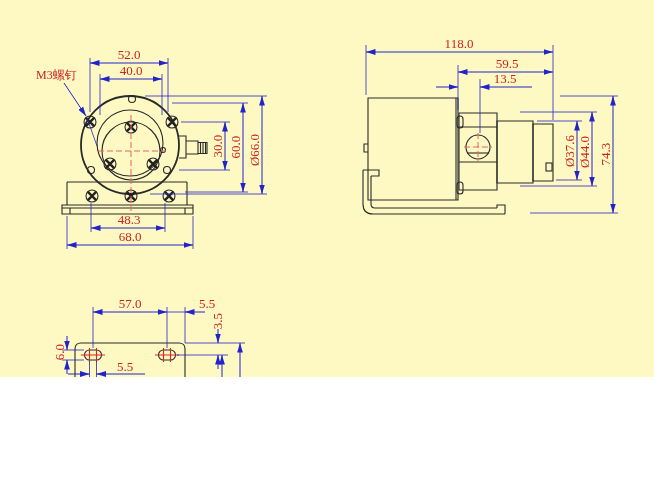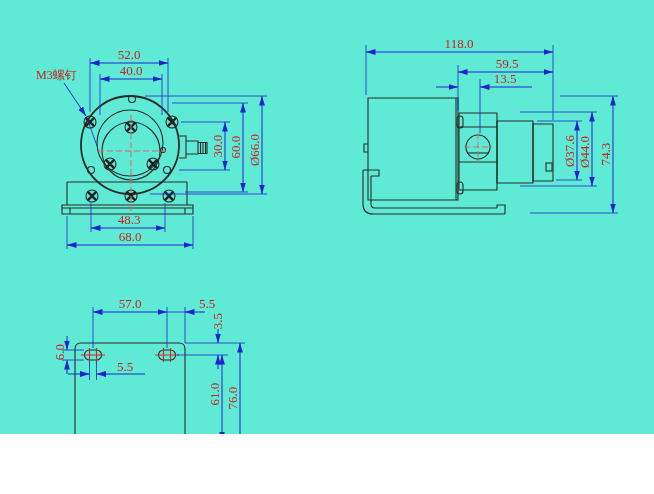--- a/index.html
+++ b/index.html
@@ -1,16 +1,16 @@
 <!DOCTYPE html>
 <html><head>
 <meta charset="utf-8">
 <style>
   html,body{margin:0;padding:0;background:#ffffff;}
-  .canvas{position:relative;width:654px;height:434px;background:#5eead4;overflow:hidden;
+  .canvas{position:relative;width:654px;height:377px;background:#fef9c3;overflow:hidden;
           font-family:"Liberation Serif", serif;}
   svg{position:absolute;left:0;top:0;}
   text{font-family:"Liberation Serif", serif;font-size:13px;fill:#cc2222;}
   text.cn{font-size:12px;}
   .geo{stroke:#2a2a2a;stroke-width:1.1;fill:none;}
   .geo2{stroke:#2a2a2a;stroke-width:1.8;fill:none;}
   .dim{stroke:#2323cc;stroke-width:1;fill:none;}
   .ext{stroke:#2323cc;stroke-width:0.8;fill:none;}
   .cl{stroke:#e06666;stroke-width:1;fill:none;stroke-dasharray:6 3;}
   .clb{stroke:#dd2222;stroke-width:1.1;fill:none;}

